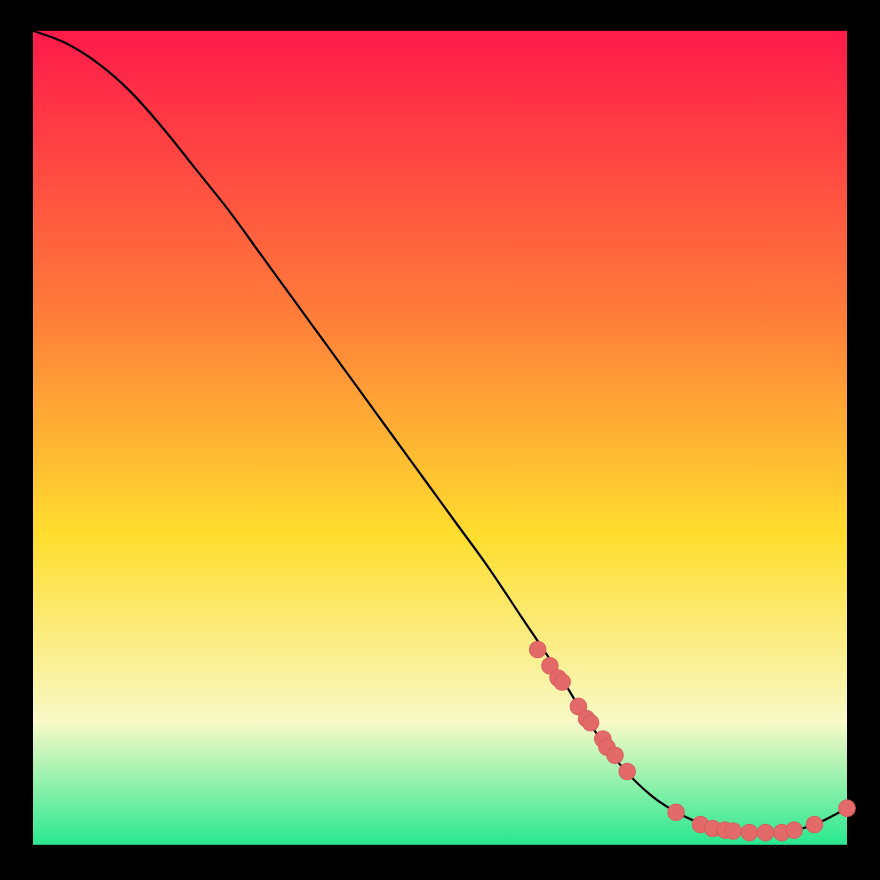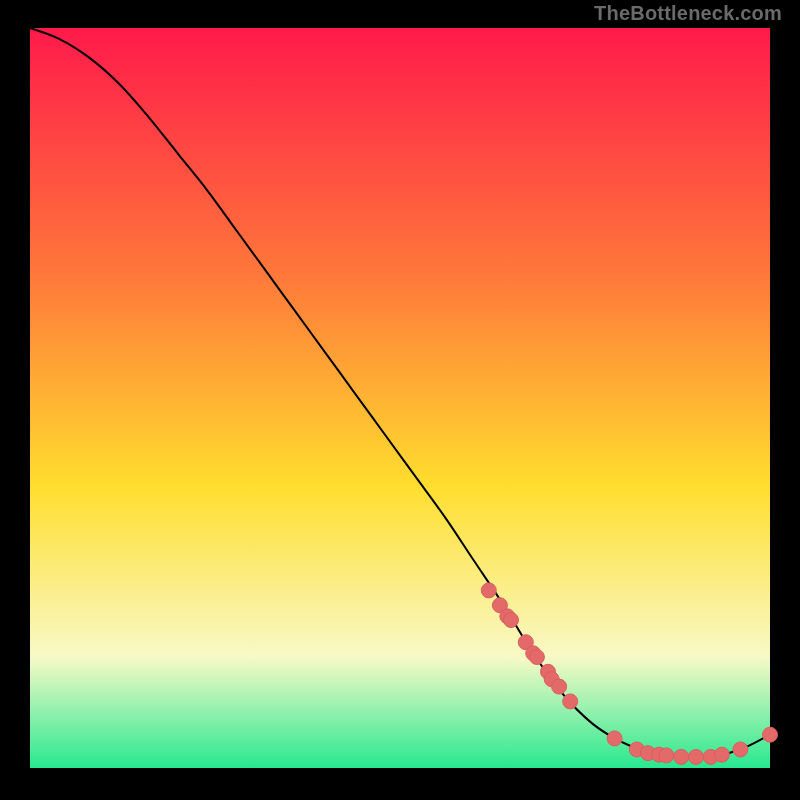--- a/index.html
+++ b/index.html
@@ -32,21 +32,20 @@
     inset: 0;
     width: 800px;
     height: 800px;
     display: block;
   }
 </style>
 </head>
 <body>
 
 <div class="stage">
-  <div class="watermark" style="color: rgb(106, 106, 106);">TheBottleneck.com</div>
 
   <svg viewBox="0 0 800 800" preserveAspectRatio="none">
     <defs>
       <linearGradient id="bgGrad" x1="0" y1="0" x2="0" y2="1">
         <stop id="g0" offset="0%" stop-color="#ff1a4a"></stop>
         <stop id="g1" offset="34%" stop-color="#ff7a3a"></stop>
         <stop id="g2" offset="62%" stop-color="#ffde2e"></stop>
         <stop id="g3" offset="85%" stop-color="#f8f9c7"></stop>
         <stop id="g4" offset="100%" stop-color="#28e890"></stop>
       </linearGradient>

